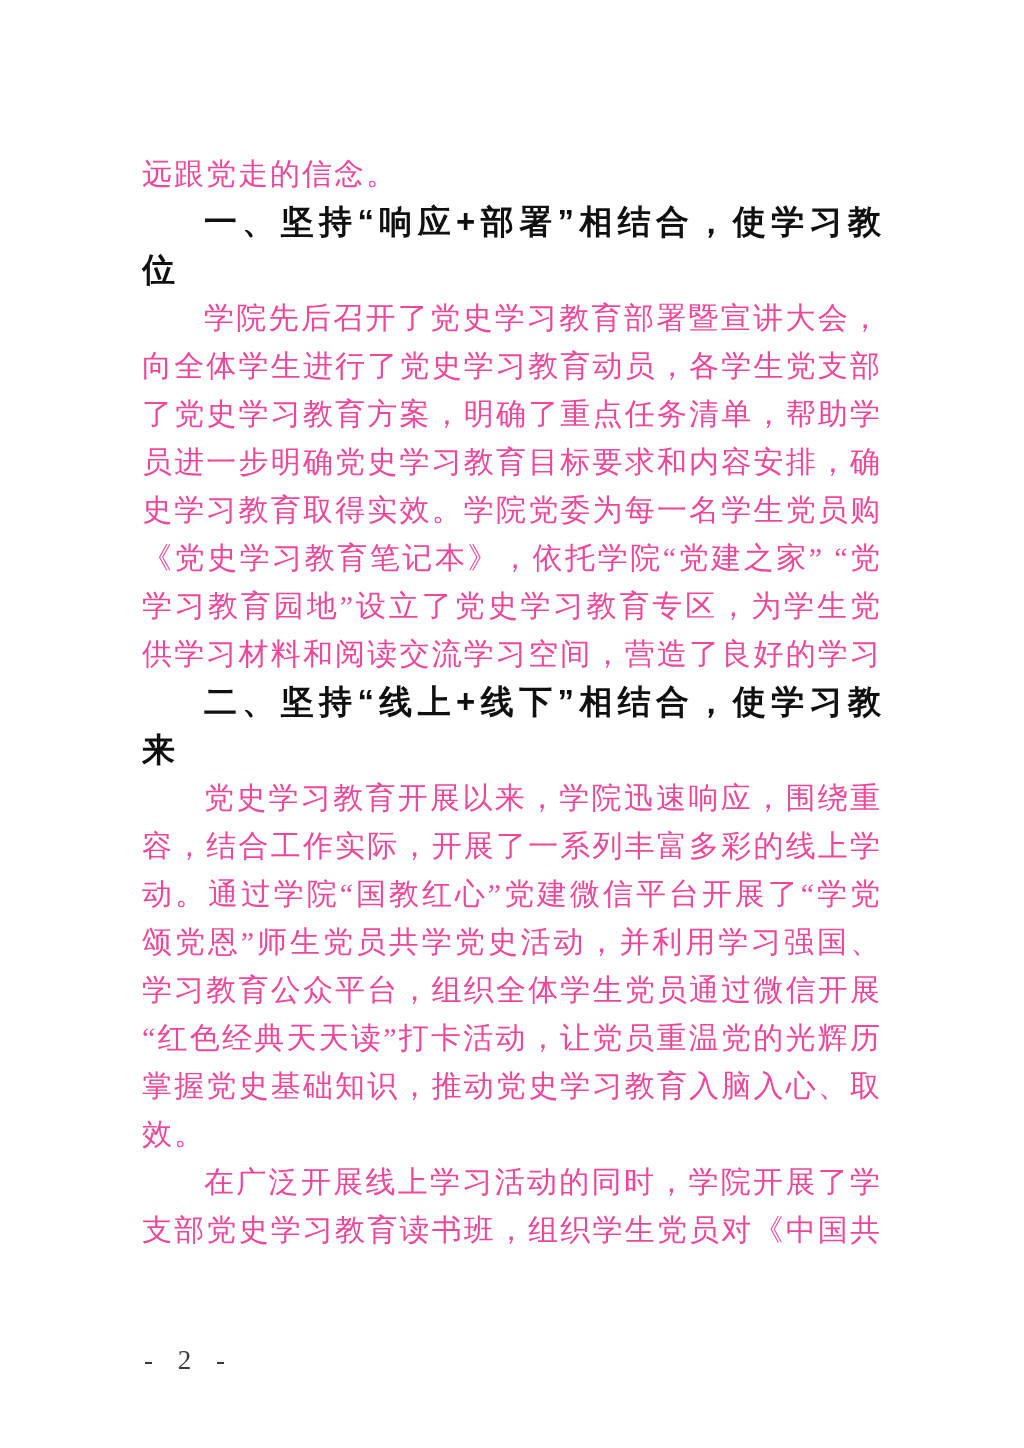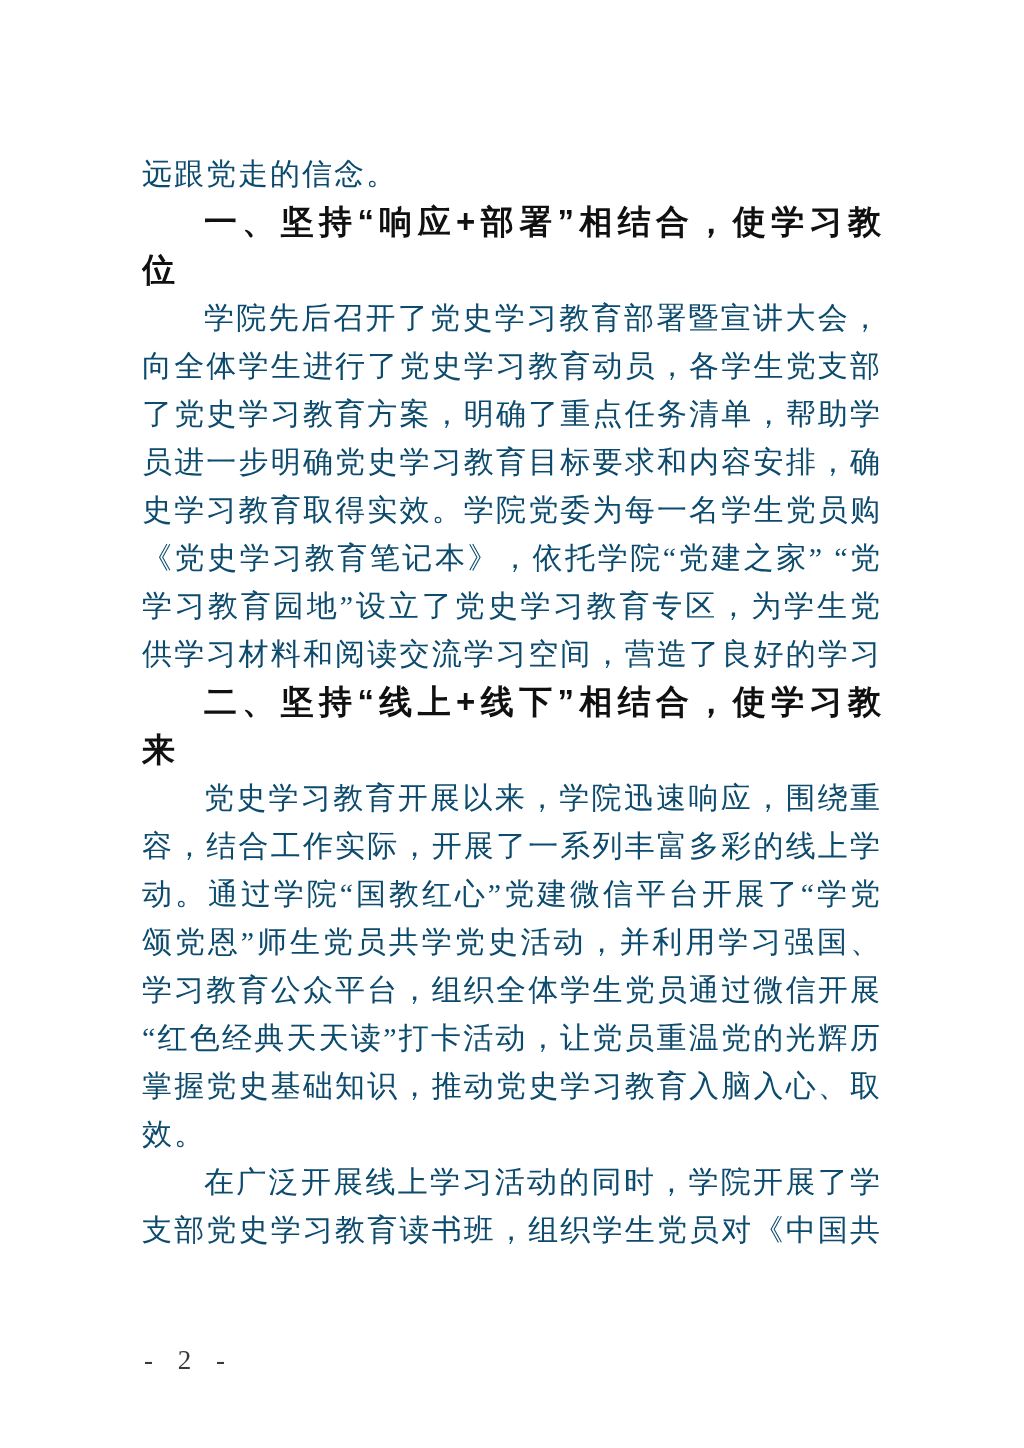--- a/index.html
+++ b/index.html
@@ -19,21 +19,21 @@
     position: absolute;
     left: 142px;
     top: 150px;
     width: 740px;
   }
   .line {
     height: 48px;
     line-height: 48px;
     font-size: 30px;
     letter-spacing: 2px;
-    color: #0c4a6e;
+    color: #ec4899;
     font-family: "Liberation Serif", serif;
     white-space: normal;
     overflow: hidden;
   }
   .line.fill {
     text-align: justify;
     text-align-last: justify;
   }
   .line.indent {
     text-indent: 62px;

